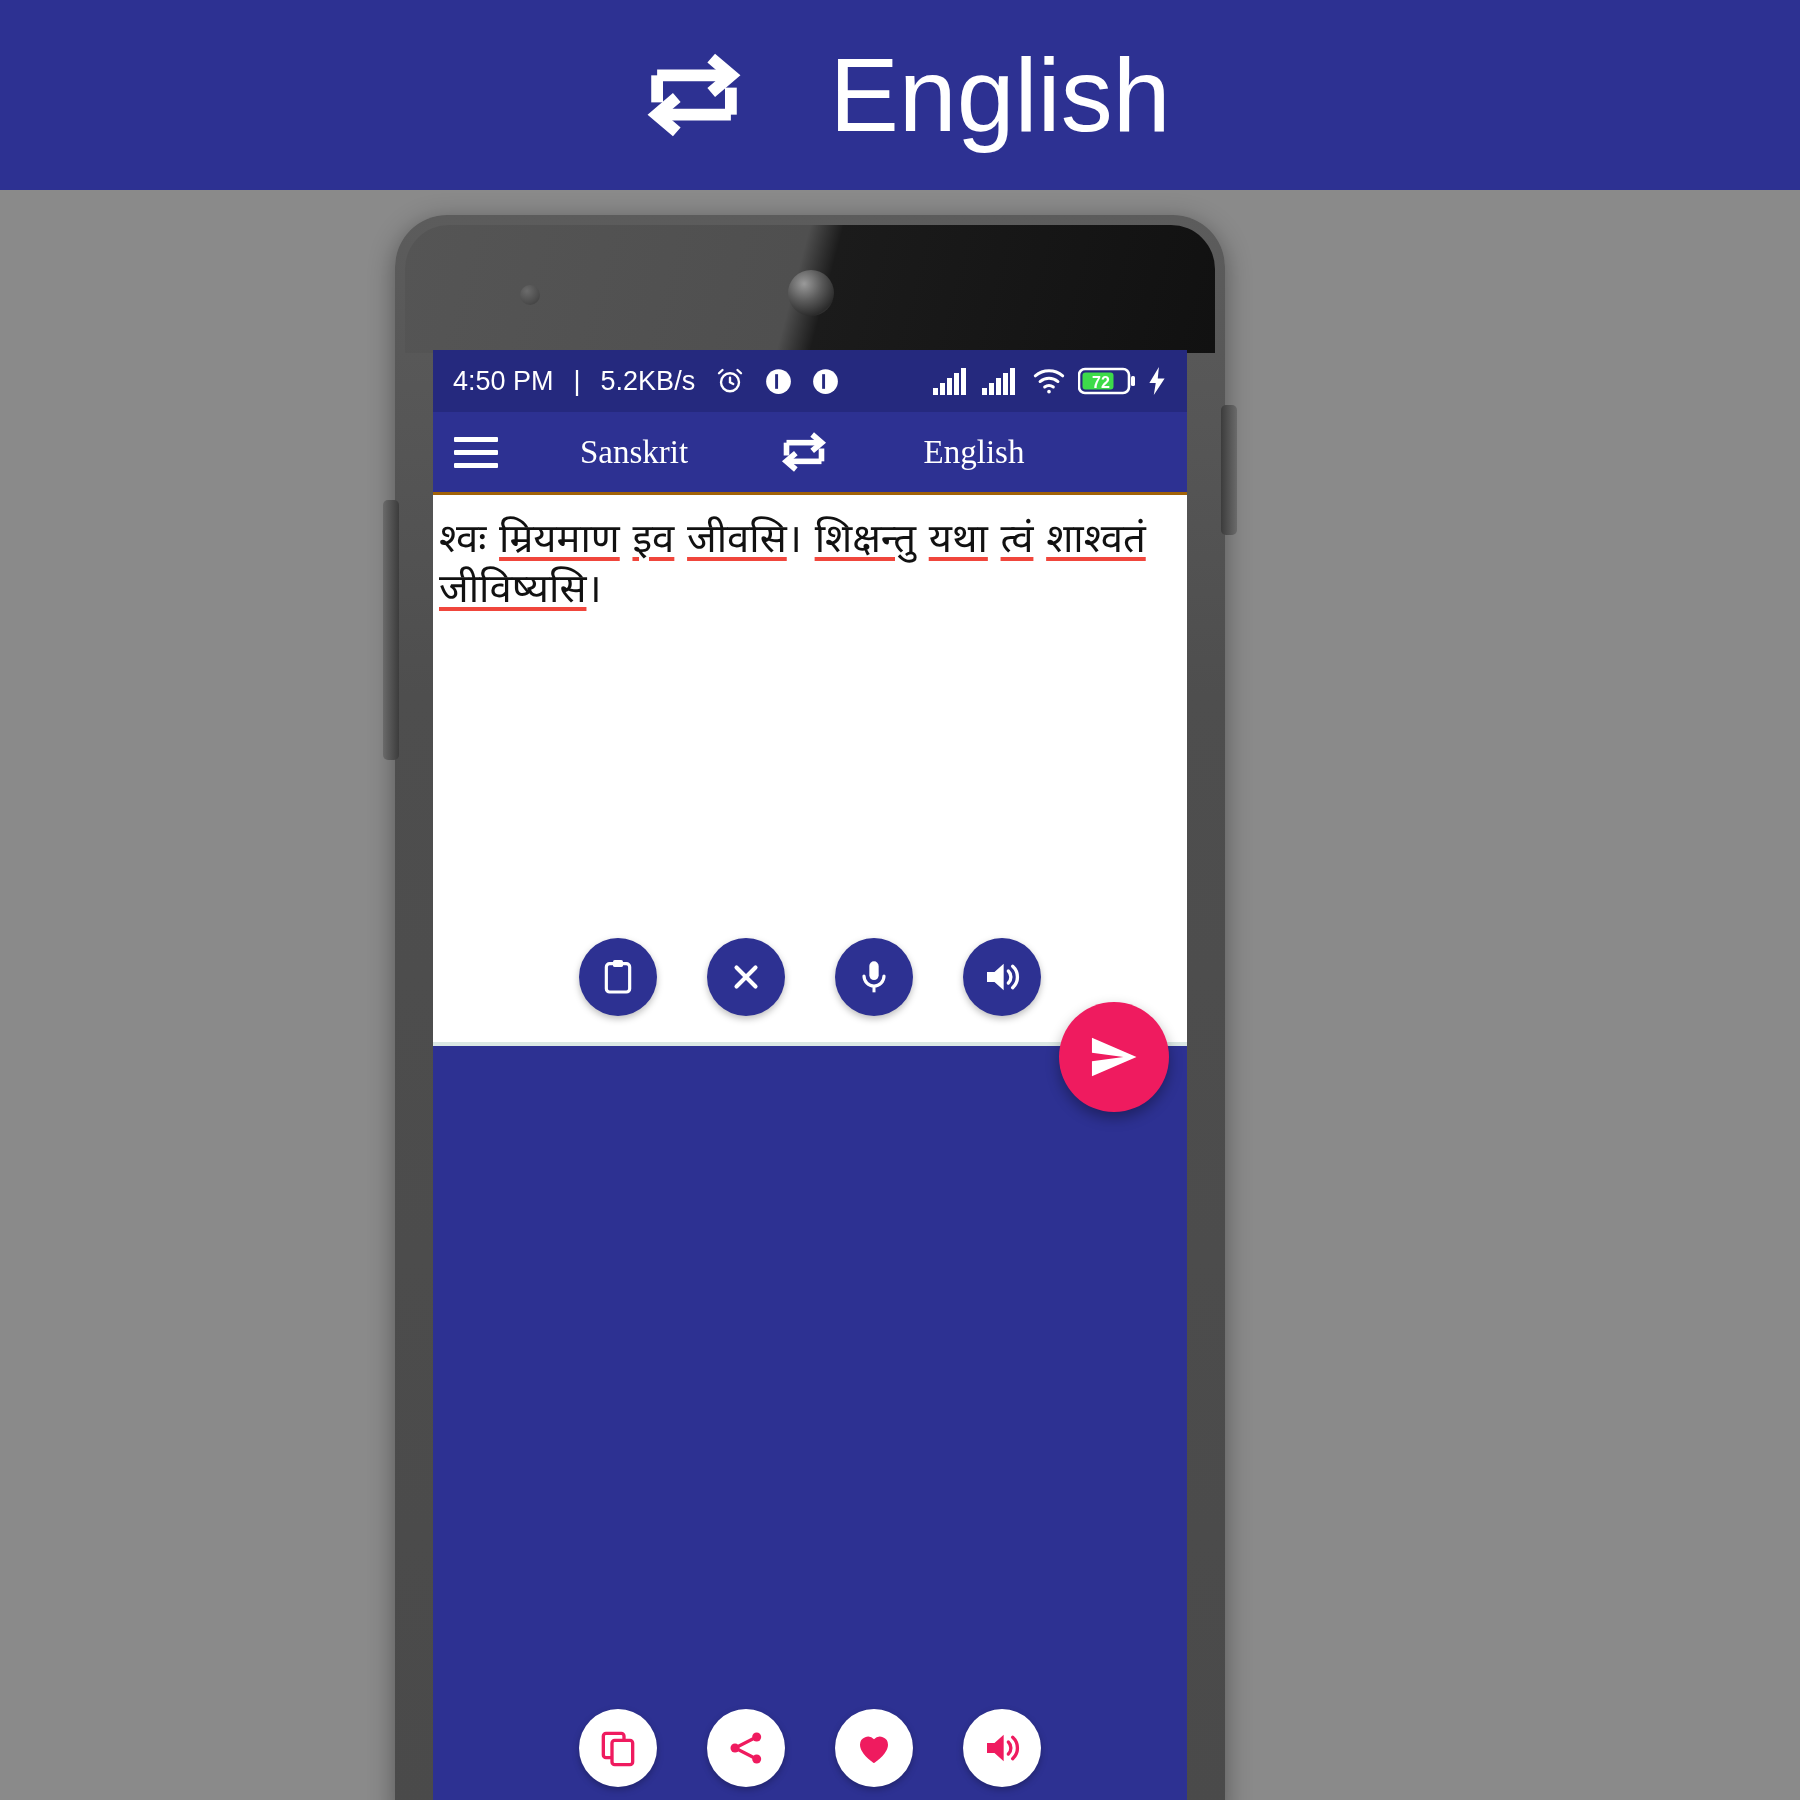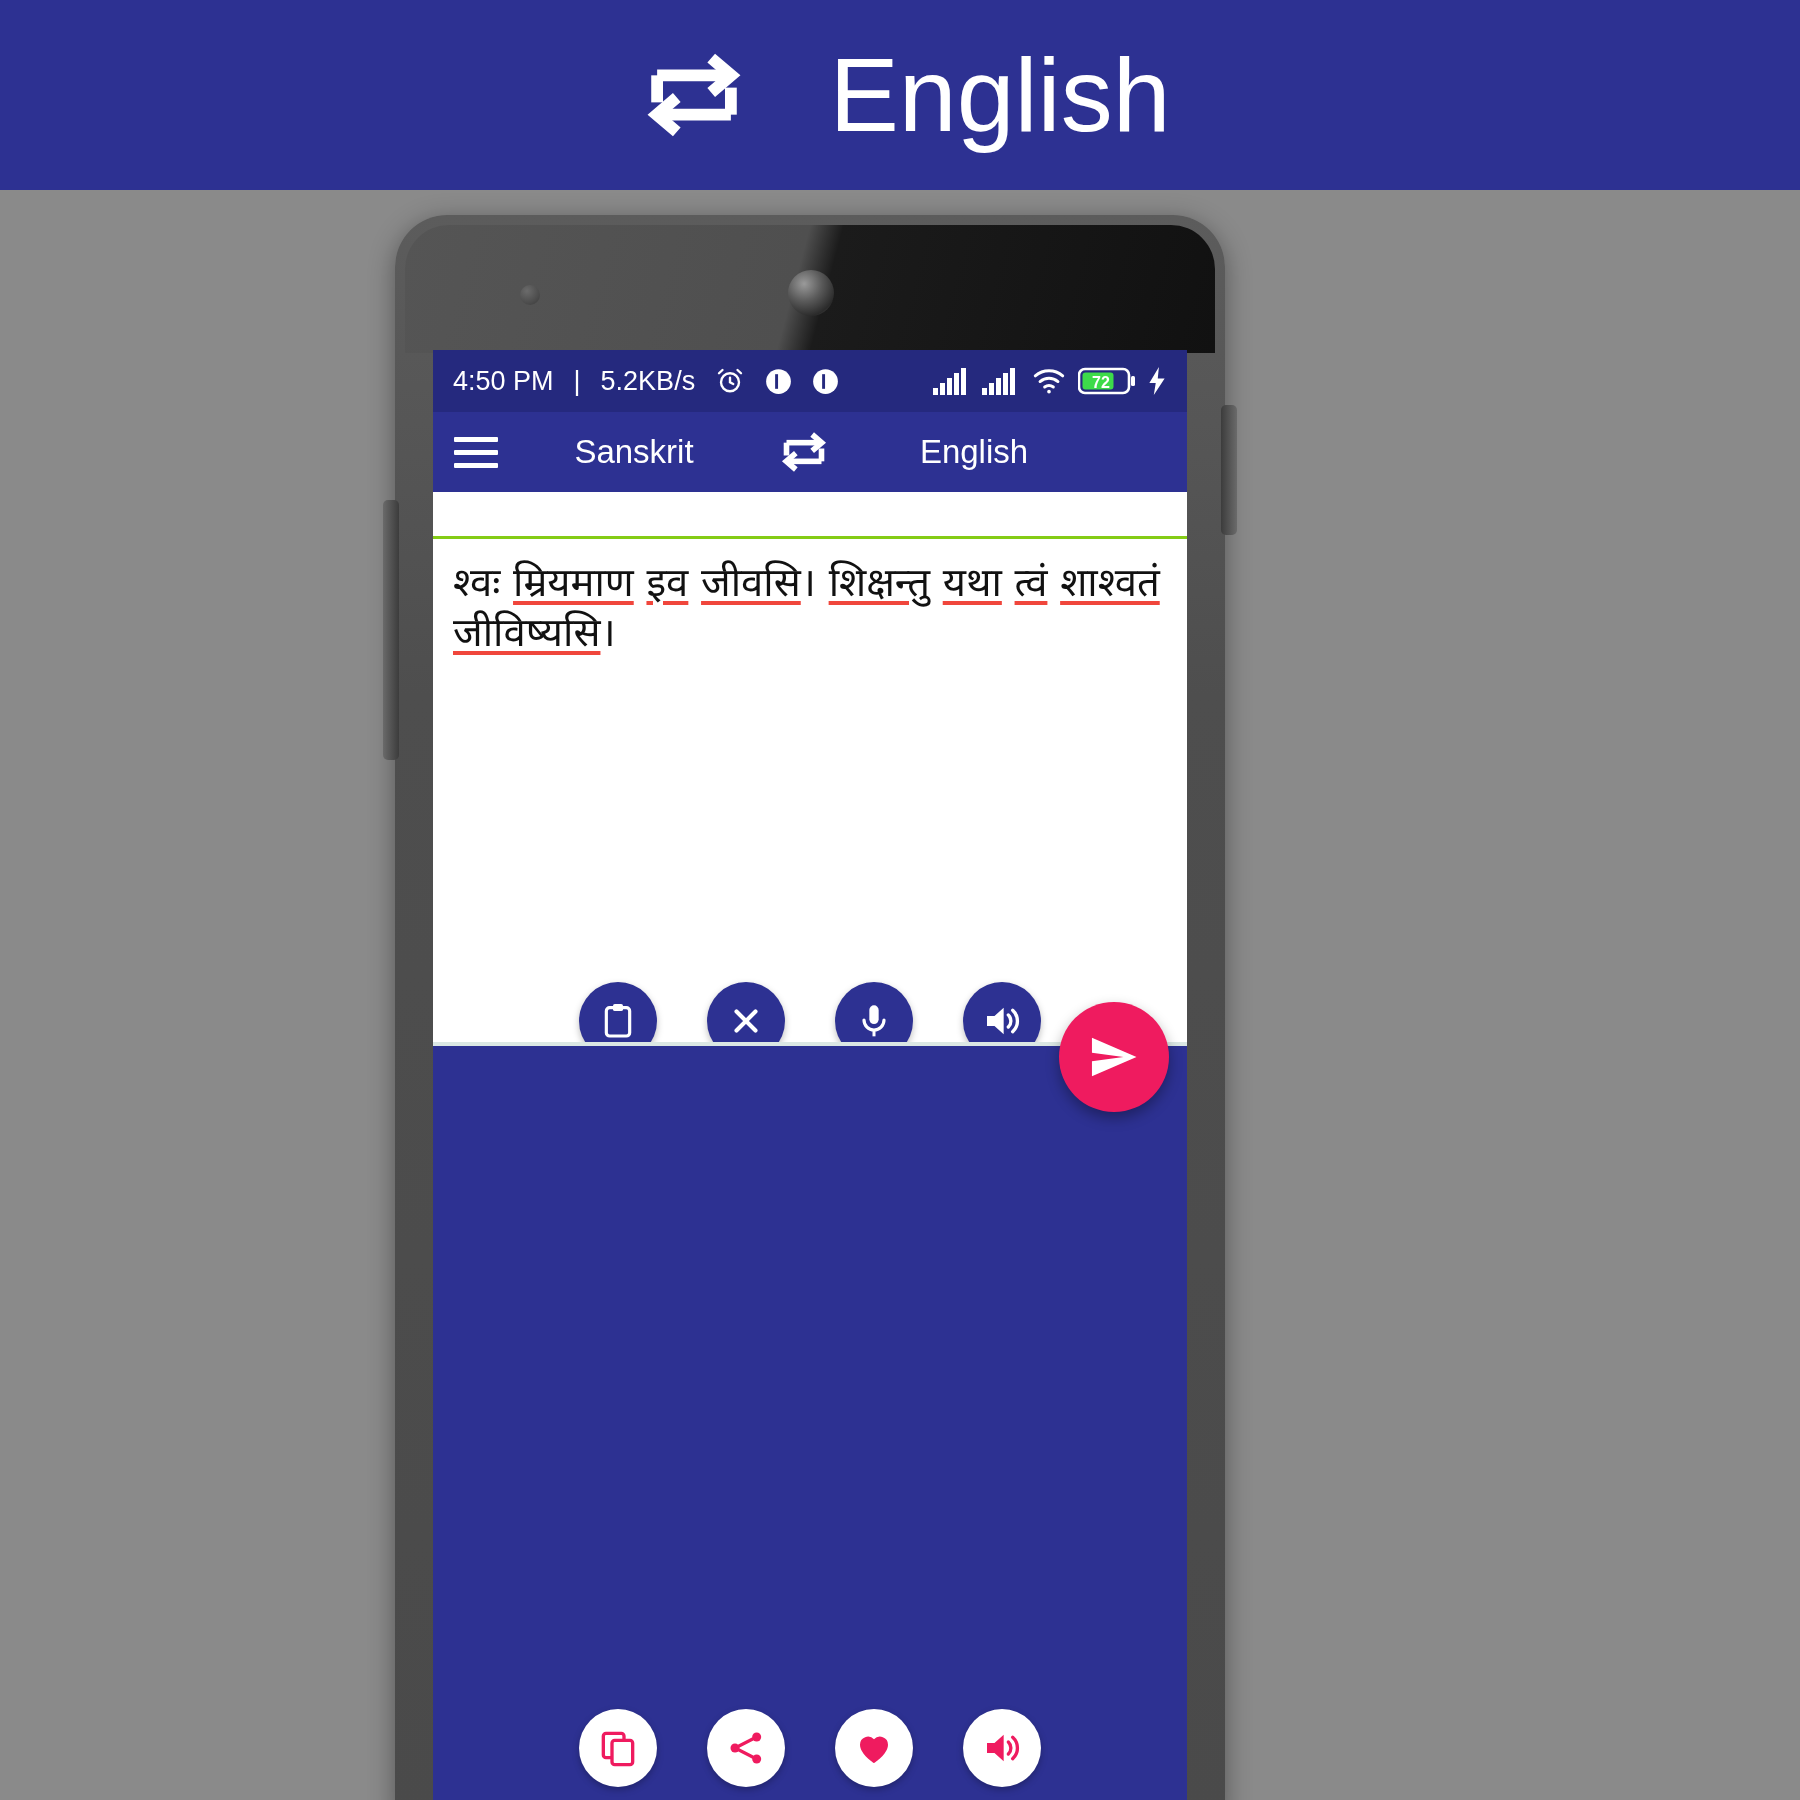--- a/index.html
+++ b/index.html
@@ -66,37 +66,36 @@
     display:flex; align-items:center; padding:0 20px;
   }
   #status-left { display:flex; align-items:center; gap:20px; font-size:27px; font-weight:500; }
   #status-right { margin-left:auto; display:flex; align-items:center; gap:11px; }
   .statusicon { display:flex; align-items:flex-start; }
 
   
   #toolbar {
     position:absolute; left:0; top:62px; right:0; height:80px;
     background:#2d3192; color:#fff;
-    display:flex; align-items:center;
+    display:flex; align-items:center;font-family:Liberation Serif, serif;
   }
   #hamburger { width:86px; display:flex; flex-direction:column; gap:8px; align-items:center; }
   #hamburger span { display:block; width:44px; height:5px; background:#fff; border-radius:1px; }
   #toolbar .tb-lang {
     font-size:33px; font-weight:400; text-align:center;
   }
   #tb-src { width:230px; }
   #tb-dst { width:230px; }
   #tb-swap { width:110px; display:flex; justify-content:center; align-items:center; }
 
   
   #input-panel {
     position:absolute; left:0; top:142px; right:0; height:546px;
-    background:#ffffff; border-top:3px solid #84cc16;
-    padding:18px 20px 0 20px;
-    margin-top:44px;
+    background:#ffffff; border-top:3px solid #a16207;
+    padding:18px 20px 0 6px;
   }
   #source-text {
     font-family:"DejaVu Sans", sans-serif;
     font-size:40px; line-height:1.25; color:#111;
   }
   #source-text .u {
     text-decoration:underline;
     text-decoration-color:#f0463c;
     text-decoration-thickness:4px;
     text-underline-offset:5px;

